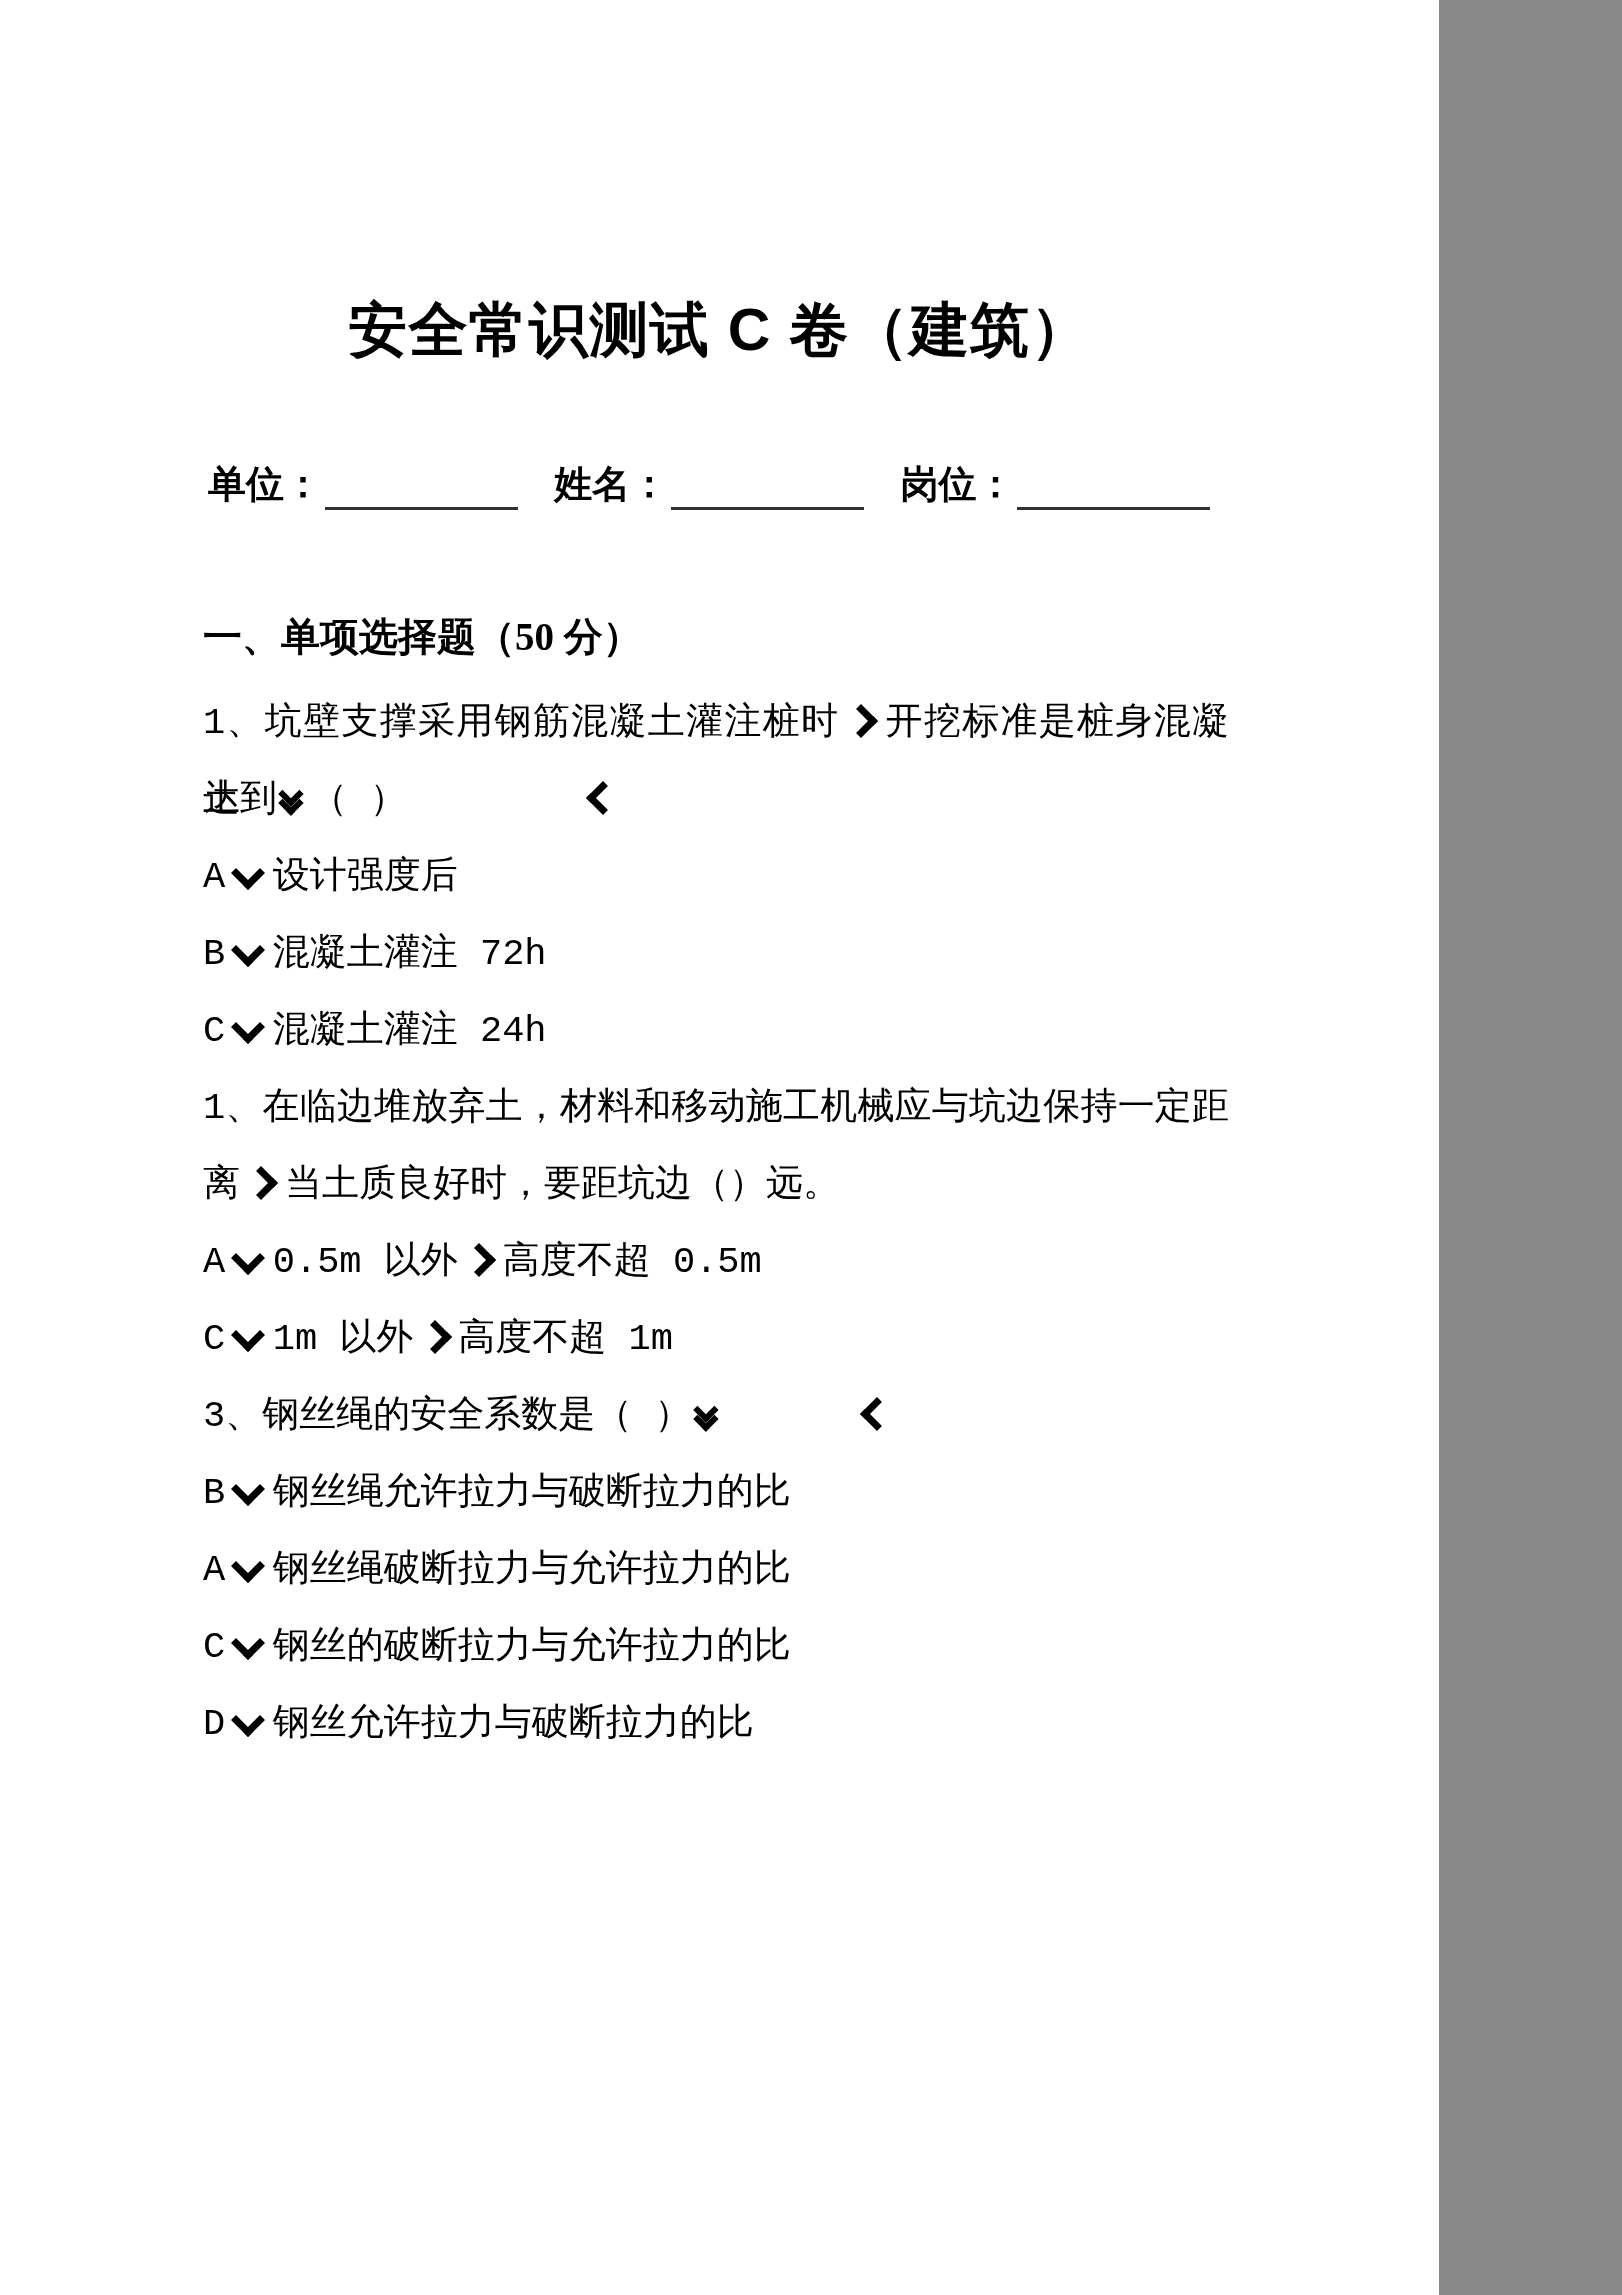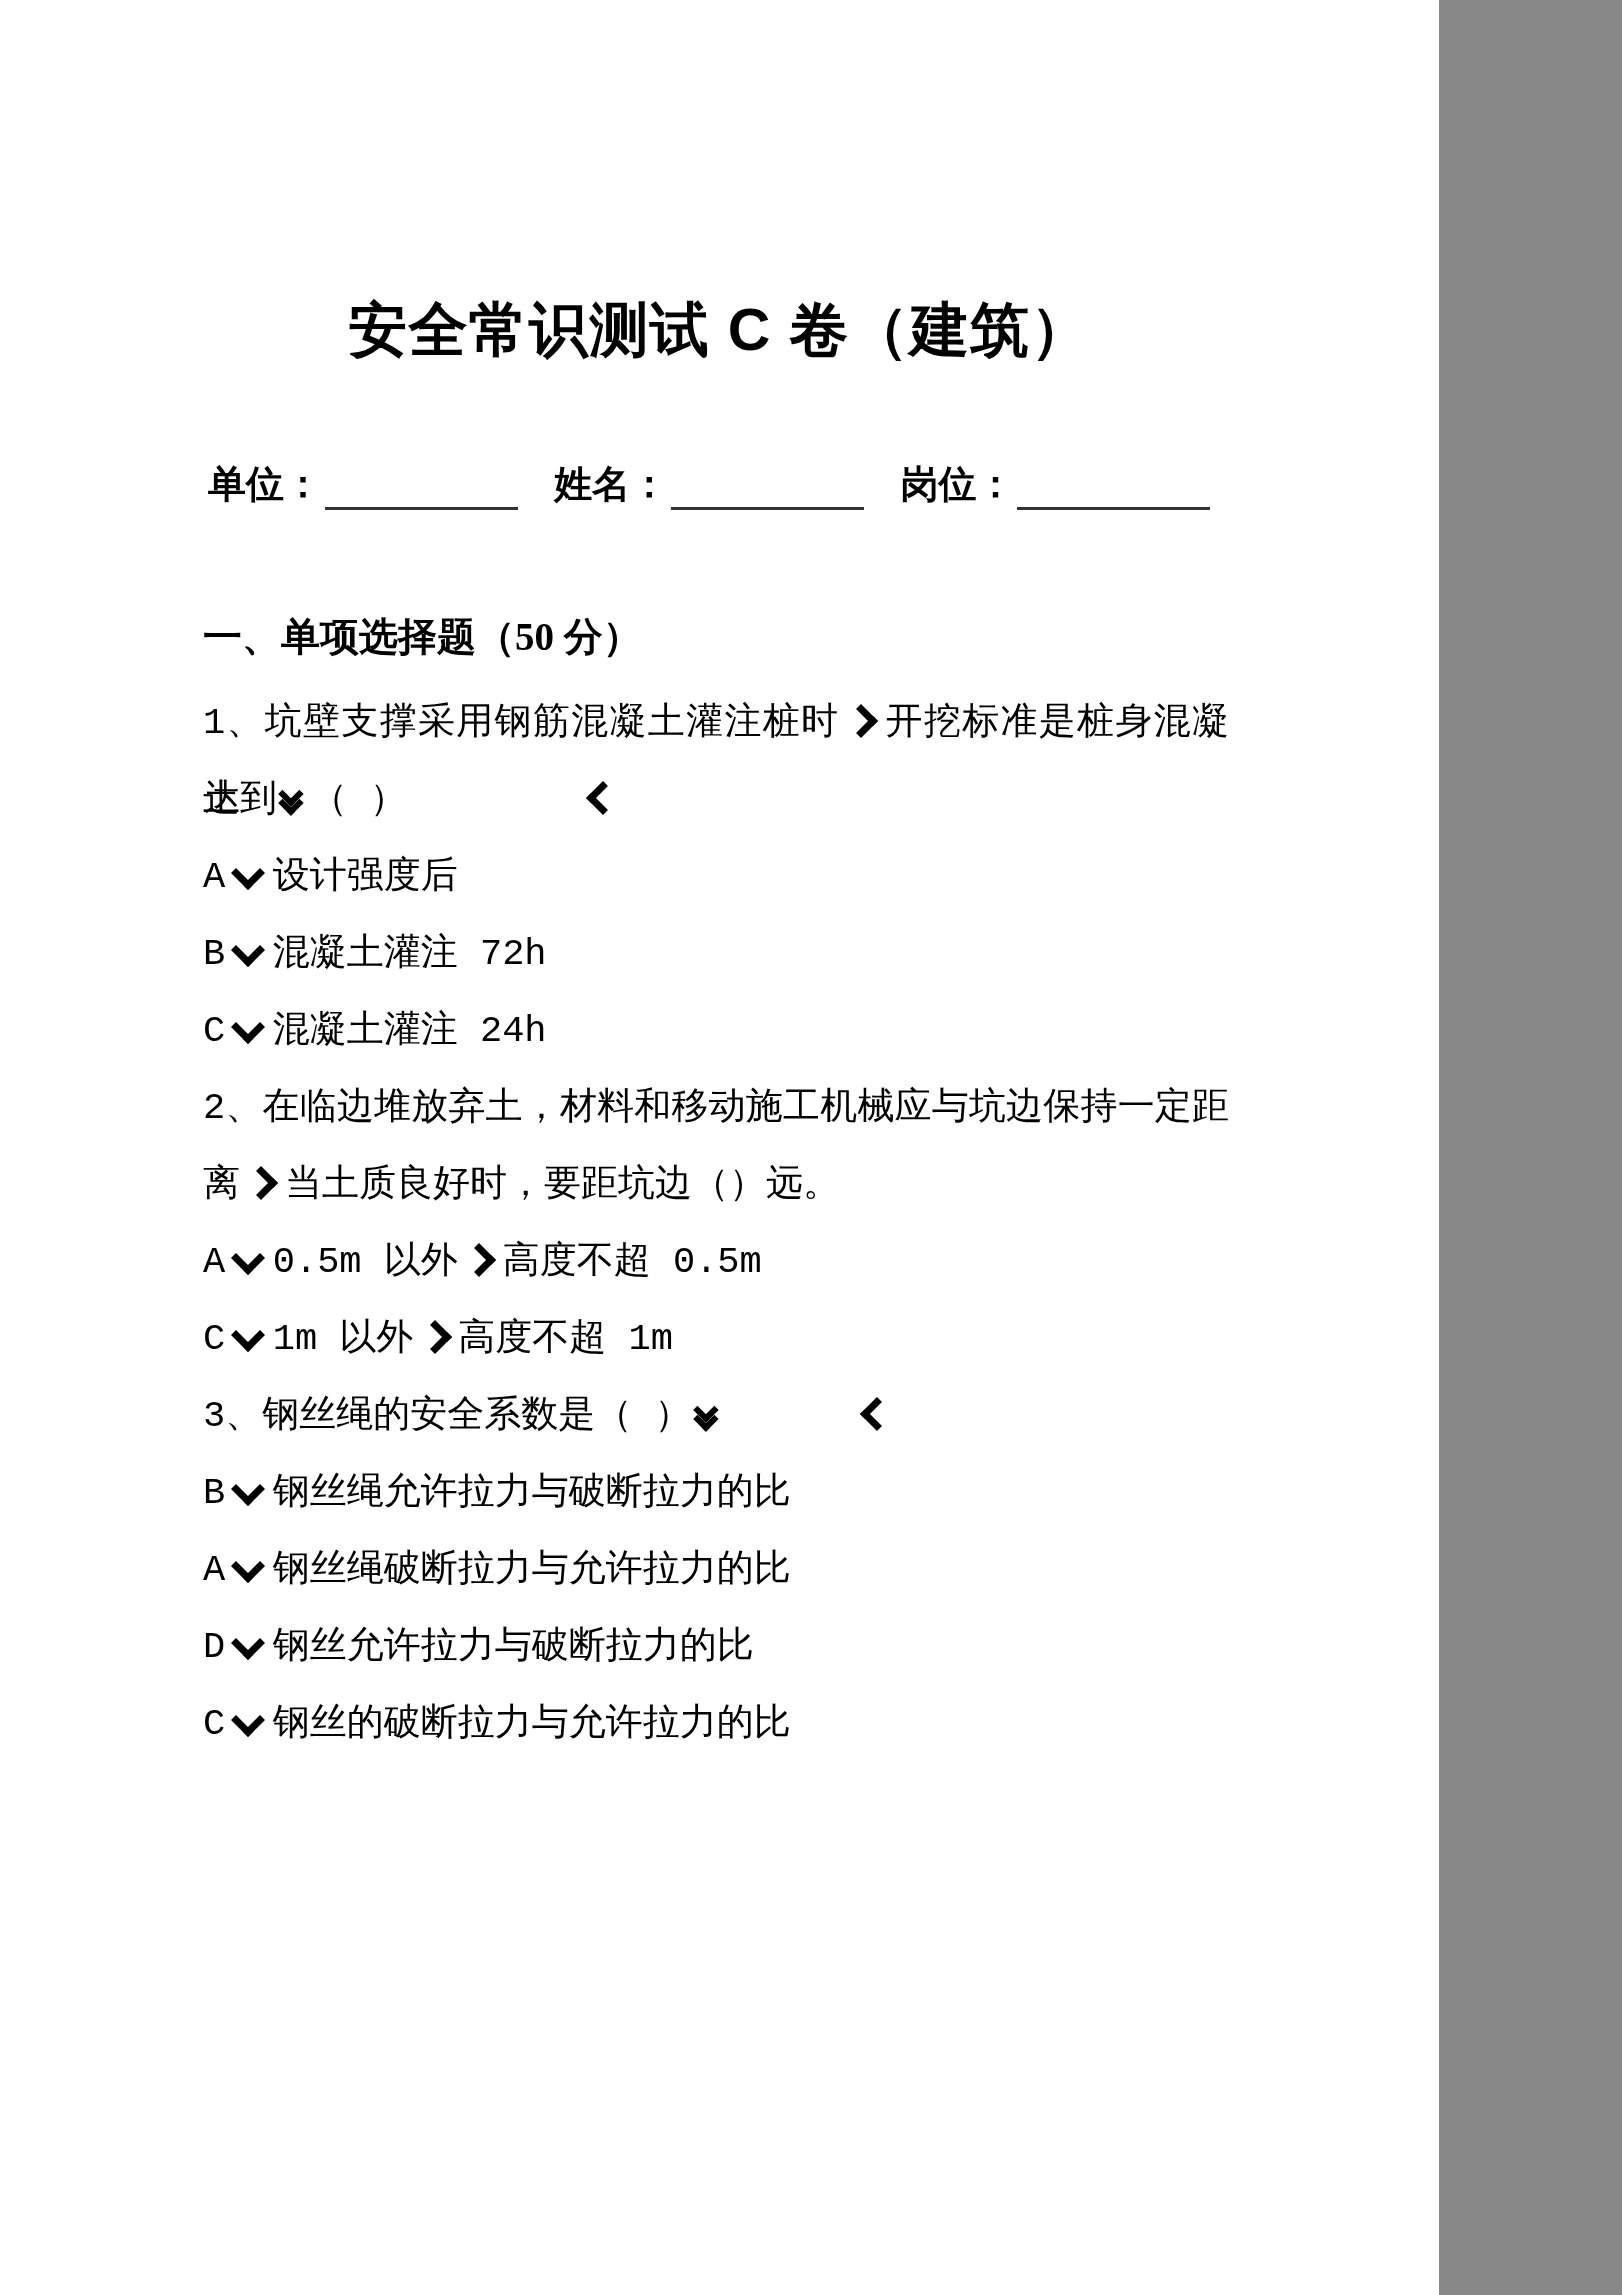--- a/index.html
+++ b/index.html
@@ -102,25 +102,25 @@
   </div>
 
   <div class="section">一、单项选择题（50 分）</div>
 
   <div class="lines">
     <div class="line fill">1、坑壁支撑采用钢筋混凝土灌注桩时<span class="chev right"></span>开挖标准是桩身混凝土</div>
     <div class="line">达到<span class="ddwrap"><span class="chev dd"></span><span class="chev dd"></span></span>（ ）        <span class="chev left"></span></div>
     <div class="line">A<span class="chev down"></span>设计强度后</div>
     <div class="line">B<span class="chev down"></span>混凝土灌注 72h</div>
     <div class="line">C<span class="chev down"></span>混凝土灌注 24h</div>
-    <div class="line fill">2、在临边堆放弃土，材料和移动施工机械应与坑边保持一定距</div>
+    <div class="line fill">1、在临边堆放弃土，材料和移动施工机械应与坑边保持一定距</div>
     <div class="line">离<span class="chev right"></span>当土质良好时，要距坑边（）远。</div>
     <div class="line">A<span class="chev down"></span>0.5m 以外<span class="chev right"></span>高度不超 0.5m</div>
     <div class="line">C<span class="chev down"></span>1m 以外<span class="chev right"></span>高度不超 1m</div>
     <div class="line">3、钢丝绳的安全系数是（ ）<span class="ddwrap"><span class="chev dd"></span><span class="chev dd"></span></span>      <span class="chev left"></span></div>
     <div class="line">B<span class="chev down"></span>钢丝绳允许拉力与破断拉力的比</div>
     <div class="line">A<span class="chev down"></span>钢丝绳破断拉力与允许拉力的比</div>
+    <div class="line">C<span class="chev down"></span>钢丝的破断拉力与允许拉力的比</div>
     <div class="line">D<span class="chev down"></span>钢丝允许拉力与破断拉力的比</div>
-    <div class="line">C<span class="chev down"></span>钢丝的破断拉力与允许拉力的比</div>
   </div>
 
 </div>
 
 
 </body></html>

